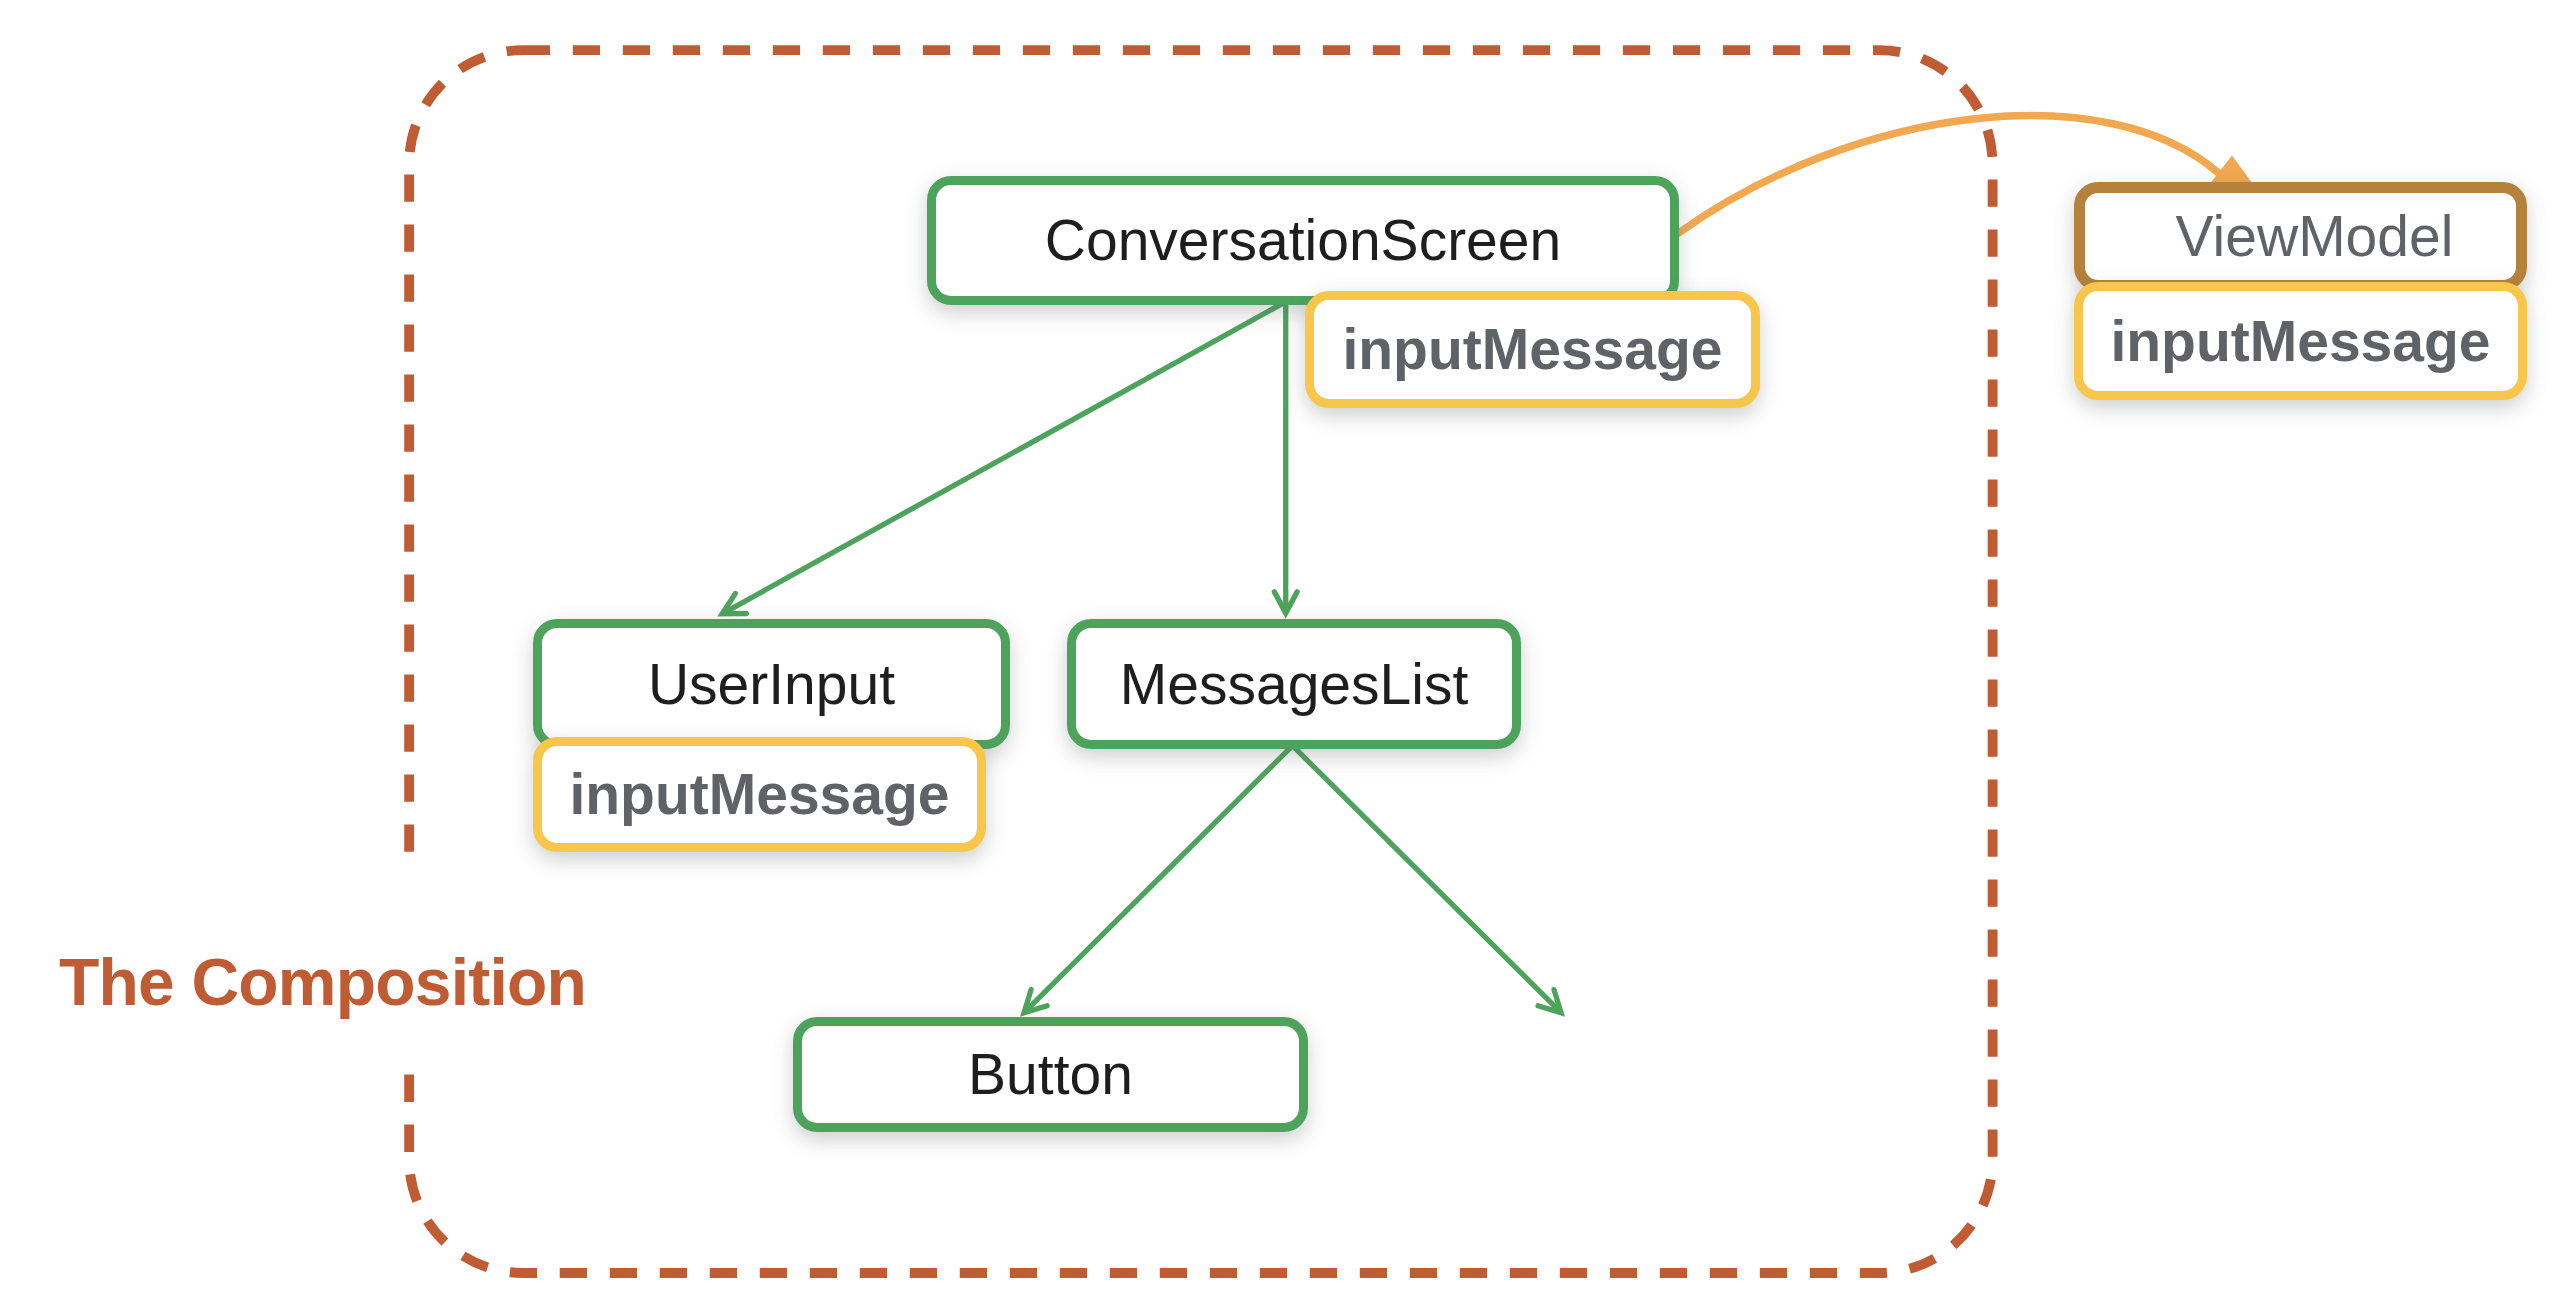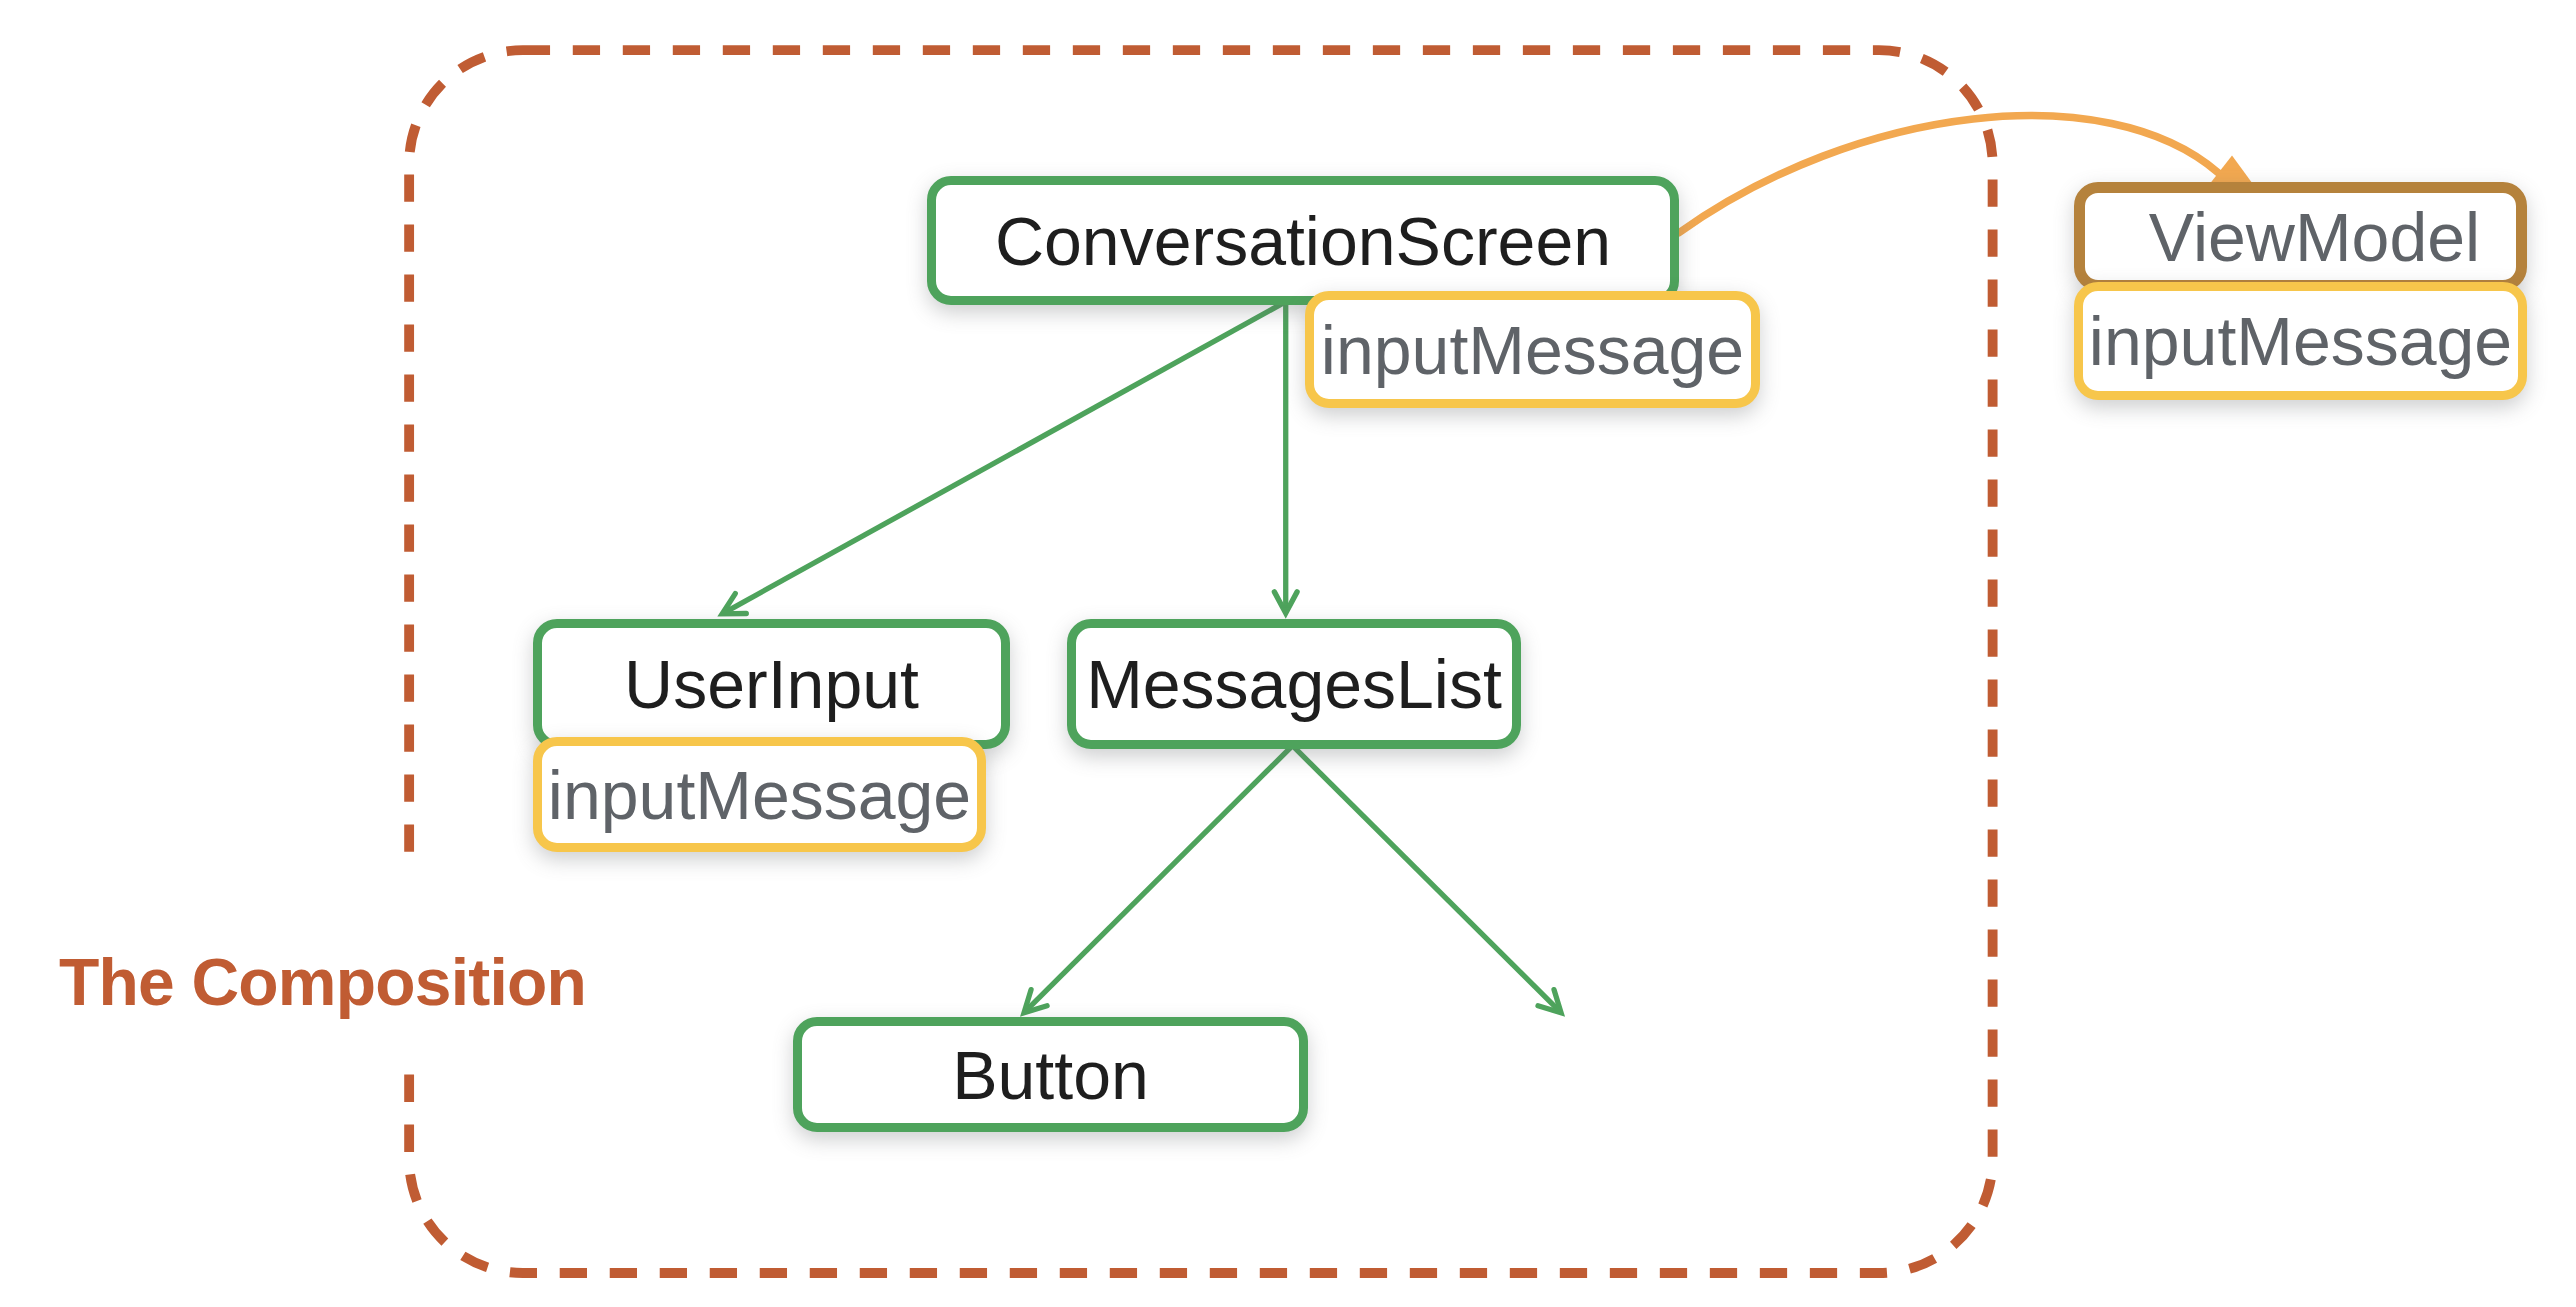--- a/index.html
+++ b/index.html
@@ -23,24 +23,24 @@
   .gap-mask{fill:var(--paper);stroke:none;}
   .edge{stroke:var(--green);stroke-width:7;fill:none;}
   .vm-edge{stroke:var(--orange);stroke-width:10;fill:none;stroke-linecap:round;}
   .vm-head{fill:var(--orange);stroke:none;}
   .arrowhead-v{stroke:var(--green);stroke-width:7;fill:none;}
 
   
   .node{position:absolute;z-index:2;background:#fff;border-radius:24px;
     display:flex;align-items:center;justify-content:center;
     box-shadow:0 7.6px 19.7px rgba(95,99,104,.30);}
-  .node .label{font-size:68px;line-height:1;white-space:nowrap;letter-spacing:0;}
+  .node .label{font-size:57px;line-height:1;white-space:nowrap;letter-spacing:0;}
   .green-node{border:9px solid var(--green);}
   .green-node .label{color:var(--ink);}
-  .yellow-node{border:9px solid var(--yellow);}
+  .yellow-node{border:9px solid var(--yellow);font-weight:bold;}
   .yellow-node .label{color:var(--muted);}
   .brown-node{border:11.4px solid var(--brown);padding-left:28px;}
   .brown-node .label{color:var(--muted);}
 
   
   .caption{position:absolute;z-index:3;left:59px;top:944px;
     font-size:66px;font-weight:700;color:var(--rust);white-space:nowrap;letter-spacing:-0.8px;}
 </style>
 </head>
 <body>

